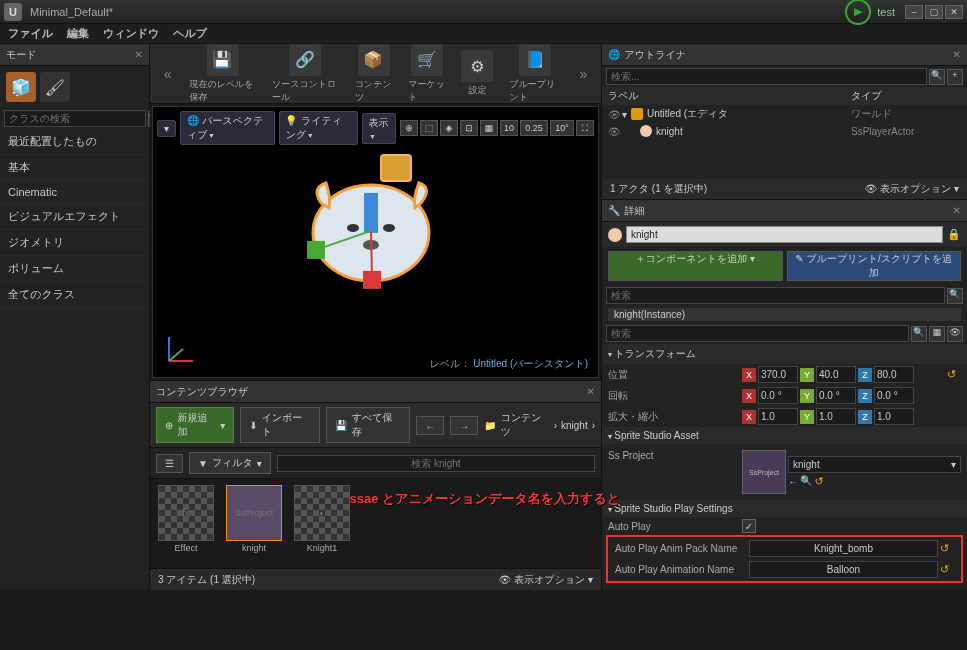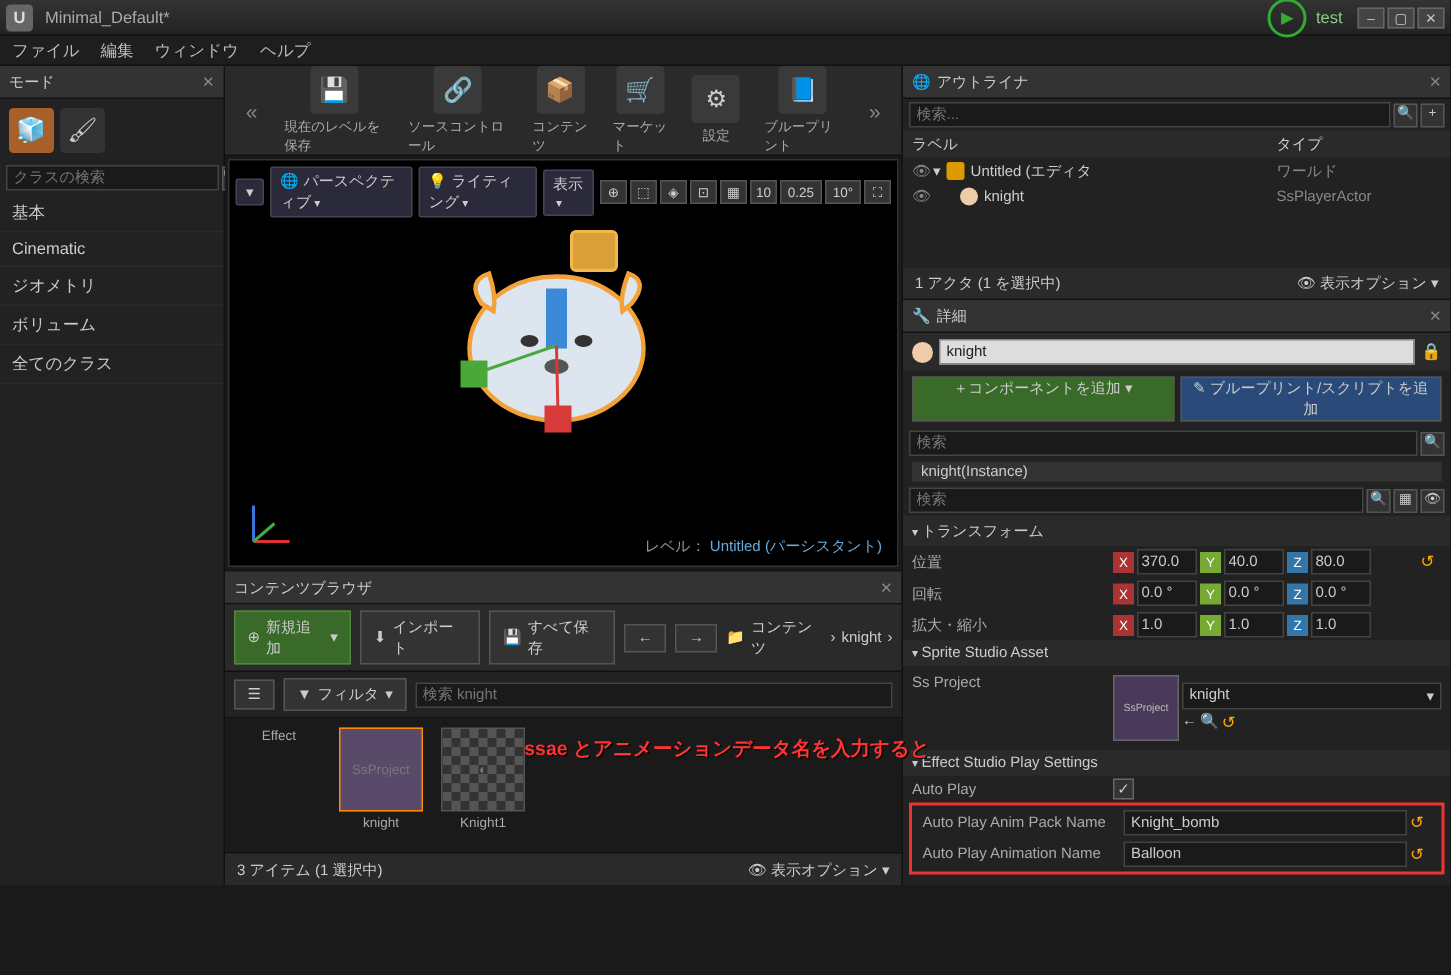--- a/index.html
+++ b/index.html
@@ -3,21 +3,21 @@
 <meta charset="utf-8">
 <style>
 * { box-sizing: border-box; margin: 0; padding: 0; }
 body { font-family: "Meiryo", "Segoe UI", sans-serif; font-size: 11px; color: #ccc; background: #1a1a1a; width: 967px; height: 650px; overflow: hidden; position: relative; }
 .titlebar { height: 24px; background: linear-gradient(#333, #222); display: flex; align-items: center; padding: 0 4px; border-bottom: 1px solid #111; }
 .titlebar .logo { width: 18px; height: 18px; background: #666; border-radius: 3px; margin-right: 8px; display:flex;align-items:center;justify-content:center;font-weight:bold;color:#ddd;}
 .titlebar .title { flex: 1; color: #aaa; }
 .titlebar .play-badge { width: 26px; height: 26px; border: 2px solid #3a3; border-radius: 50%; display: flex; align-items: center; justify-content: center; margin-right: 6px; color: #3a3; }
 .winbtns { display: flex; gap: 2px; }
 .winbtn { width: 18px; height: 14px; background: #444; border: 1px solid #666; font-size: 9px; text-align: center; line-height: 12px; cursor: pointer; }
-.menubar { height: 20px; background: #1e1e1e; display: flex; align-items: center; padding: 0 8px; gap: 14px; border-bottom: 1px solid #111; }
+.menubar { height: 20px; background: #1e1e1e; display: flex; align-items: center; padding: 0 8px; gap: 14px; border-bottom: 1px solid #111; font-weight: bold; }
 .menubar span { color: #bbb; cursor: pointer; }
 .toolbar { height: 60px; background: #2a2a2a; display: flex; align-items: center; padding: 0 8px; gap: 8px; border-bottom: 1px solid #111; }
 .tool-group { display: flex; flex-direction: column; align-items: center; gap: 2px; cursor: pointer; padding: 2px 4px; }
 .tool-group .icon { width: 32px; height: 32px; background: #3a3a3a; border-radius: 3px; display: flex; align-items: center; justify-content: center; font-size: 16px; }
 .tool-group .lbl { font-size: 9px; color: #aaa; }
 .tool-chev { width: 24px; text-align: center; color: #888; font-size: 14px; }
 .main { display: flex; height: 546px; }
 .left-col { width: 150px; background: #222; border-right: 1px solid #111; display: flex; flex-direction: column; }
 .panel-tab { height: 22px; background: #333; display: flex; align-items: center; padding: 0 6px; gap: 4px; border-bottom: 1px solid #111; font-size: 10px; }
 .panel-tab .x { margin-left: auto; color: #888; cursor: pointer; }
@@ -75,21 +75,21 @@
 .prop-grid { display: flex; flex-direction: column; }
 .prop-row { display: flex; align-items: center; padding: 2px 6px; gap: 4px; font-size: 10px; }
 .prop-row .plbl { width: 130px; color: #aaa; }
 .prop-row .pval { flex: 1; display: flex; gap: 2px; align-items: center; }
 .vec-input { display: flex; gap: 0; }
 .vec-input .axis { width: 14px; text-align: center; color: #fff; font-size: 9px; padding: 2px 0; }
 .vec-input .ax-x { background: #a33; }
 .vec-input .ax-y { background: #7a3; }
 .vec-input .ax-z { background: #37a; }
 .vec-input input { width: 40px; background: #1a1a1a; border: 1px solid #444; color: #ccc; padding: 2px; font-size: 10px; }
-.text-input { background: #1a1a1a; border: 1px solid #444; color: #ccc; padding: 2px 4px; font-size: 10px; flex: 1; }
+.text-input { background: #1a1a1a; border: 1px solid #444; color: #ccc; padding: 2px 4px; font-size: 10px; flex: 1; text-align: center; }
 .checkbox { width: 14px; height: 14px; background: #333; border: 1px solid #666; display: flex; align-items: center; justify-content: center; font-size: 10px; cursor: pointer; }
 .asset-slot { display: flex; align-items: center; gap: 6px; }
 .asset-thumb { width: 44px; height: 44px; background: #4a3a5a; border: 1px solid #666; display:flex;align-items:center;justify-content:center;font-size:7px;color:#bbb;}
 .asset-combo { background: #1a1a1a; border: 1px solid #444; padding: 2px 4px; font-size: 10px; flex: 1; display: flex; }
 .reset-btn { width: 14px; height: 14px; color: #fa0; font-size: 11px; cursor: pointer; }
 .red-callout { border: 2px solid #e33; padding:1px; margin: 0 4px;}
 .annotation { position: absolute; color: #f33; font-weight: bold; font-size: 13px; text-shadow: 1px 1px 0 #000; pointer-events: none; z-index: 10; text-align: right; line-height: 1.4; }
 </style>
 </head>
 <body>
@@ -122,22 +122,24 @@
   </div>
   <div class="mode-icons">
     <div class="mode-btn">🧊</div>
     <div class="mode-btn dark">🖌</div>
   </div>
   <div class="search-row">
     <input placeholder="クラスの検索" style="">
     <div class="sbtn">🔍</div>
   </div>
   <div class="cat-list">
+    <div class="cat-item">最近配置したもの</div>
     <div class="cat-item">基本</div>
     <div class="cat-item">Cinematic</div>
+    <div class="cat-item">ビジュアルエフェクト</div>
     <div class="cat-item">ジオメトリ</div>
     <div class="cat-item">ボリューム</div>
     <div class="cat-item">全てのクラス</div>
   </div>
 </div>
 
 <div class="center-col">
 
   <div class="toolbar">
     <div class="tool-chev">«</div>
@@ -235,20 +237,21 @@
       </div>
     </div>
     <div class="cb-toolbar" style="background:#222">
       <div class="cb-btn">☰</div>
       <div class="cb-btn">▼ <span>フィルタ</span> ▾</div>
       <input class="text-input" style="flex: 1 1 0%;" placeholder="検索 knight">
     </div>
     <div class="cb-body">
       <div class="cb-thumbs">
         <div class="thumb">
+              <div class="timg" style="background:repeating-conic-gradient(#555 0 25%,#333 0 50%) 0 0/12px 12px">fx</div>
               <div class="tlbl">Effect</div>
             </div>
         <div class="thumb sel">
               <div class="timg" style="background:#5a4a6a">SsProject</div>
               <div class="tlbl">knight</div>
             </div>
         <div class="thumb">
               <div class="timg" style="background:repeating-conic-gradient(#555 0 25%,#333 0 50%) 0 0/12px 12px">◐</div>
               <div class="tlbl">Knight1</div>
             </div>
@@ -379,21 +382,21 @@
               </div>
           <div style="display:flex;gap:2px;margin-top:2px">
             <div class="sbtn">←</div>
             <div class="sbtn">🔍</div>
             <span class="reset-btn">↺</span>
           </div>
         </div>
       </div>
     </div>
 
-    <div class="section-hdr">Effect Studio Play Settings</div>
+    <div class="section-hdr">Sprite Studio Play Settings</div>
     <div class="prop-row">
           <div class="plbl">Auto Play</div>
           <div class="pval">
             <div class="checkbox">✓</div>
           </div>
         </div>
     <div class="red-callout">
       <div class="prop-row">
             <div class="plbl">Auto Play Anim Pack Name</div>
             <div class="pval">

